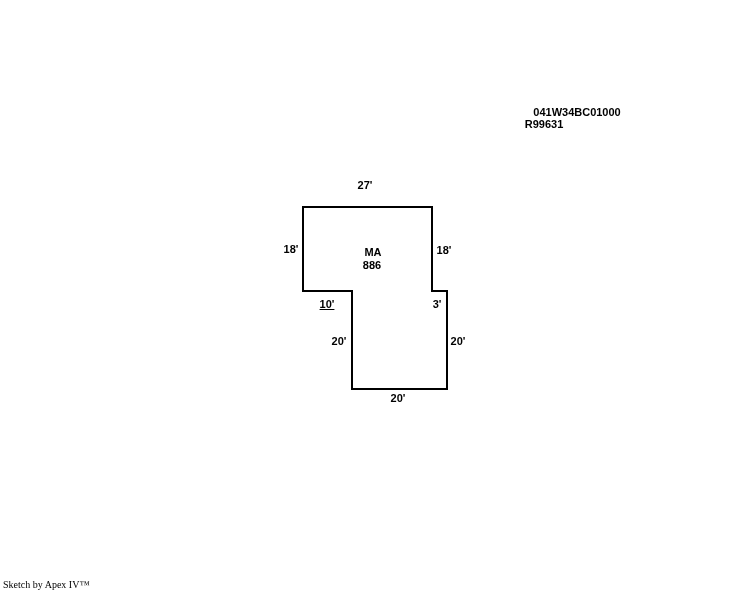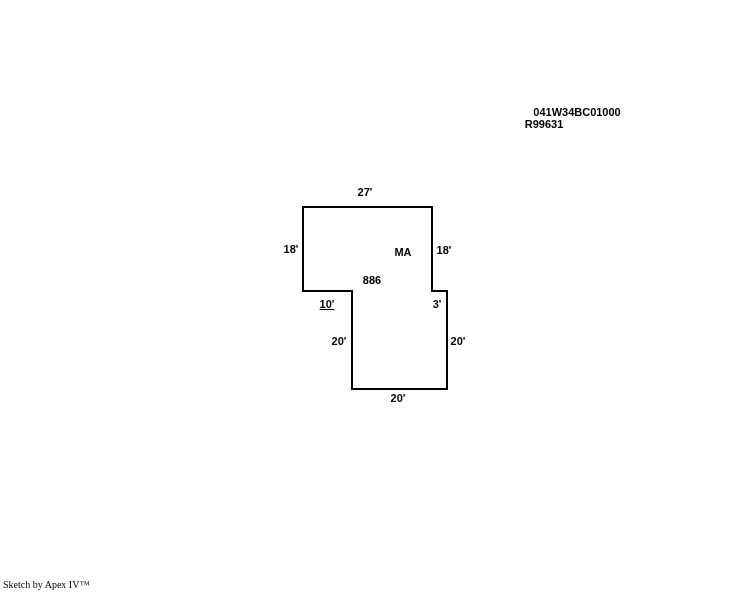--- a/index.html
+++ b/index.html
@@ -46,26 +46,26 @@
 <div id="sketch-page">
 
   <div class="label" style="left: 577px; top: 112px;">041W34BC01000</div>
 
   <div class="label" style="left: 544px; top: 124px;">R99631</div>
 
   <svg id="outline-svg" width="744" height="595" shape-rendering="crispEdges">
     <polygon id="building-polygon" fill="none" stroke="#000000" stroke-width="2.5" points="303,207 432,207 432,291 447,291 447,389 352,389 352,291 303,291"></polygon>
   </svg>
 
-  <div class="label" style="left: 373px; top: 252px; margin-left: 30px;">MA</div>
+  <div class="label" style="left: 373px; top: 252px;">MA</div>
 
-  <div class="label" style="left: 372px; top: 265px; margin-top: 15px;">886</div>
+  <div class="label" style="left: 372px; top: 265px;">886</div>
 
   <div id="dim-labels">
-      <span class="label" style="left: 365px; top: 192px; text-align: center;">27'</span>
+      <span class="label" style="left: 365px; top: 185px; text-align: center;">27'</span>
       <span class="label" style="left: 291px; top: 249px;">18'</span>
       <span class="label" style="left: 444px; top: 250px;">18'</span>
       <span class="label" style="left: 327px; top: 304px; text-decoration: underline;">10'</span>
       <span class="label" style="left: 437px; top: 304px;">3'</span>
       <span class="label" style="left: 339px; top: 341px;">20'</span>
       <span class="label" style="left: 458px; top: 341px;">20'</span>
       <span class="label" style="left: 398px; top: 398px;">20'</span>
     </div>
 
   <div class="footer-credit">Sketch by Apex IV™</div>

